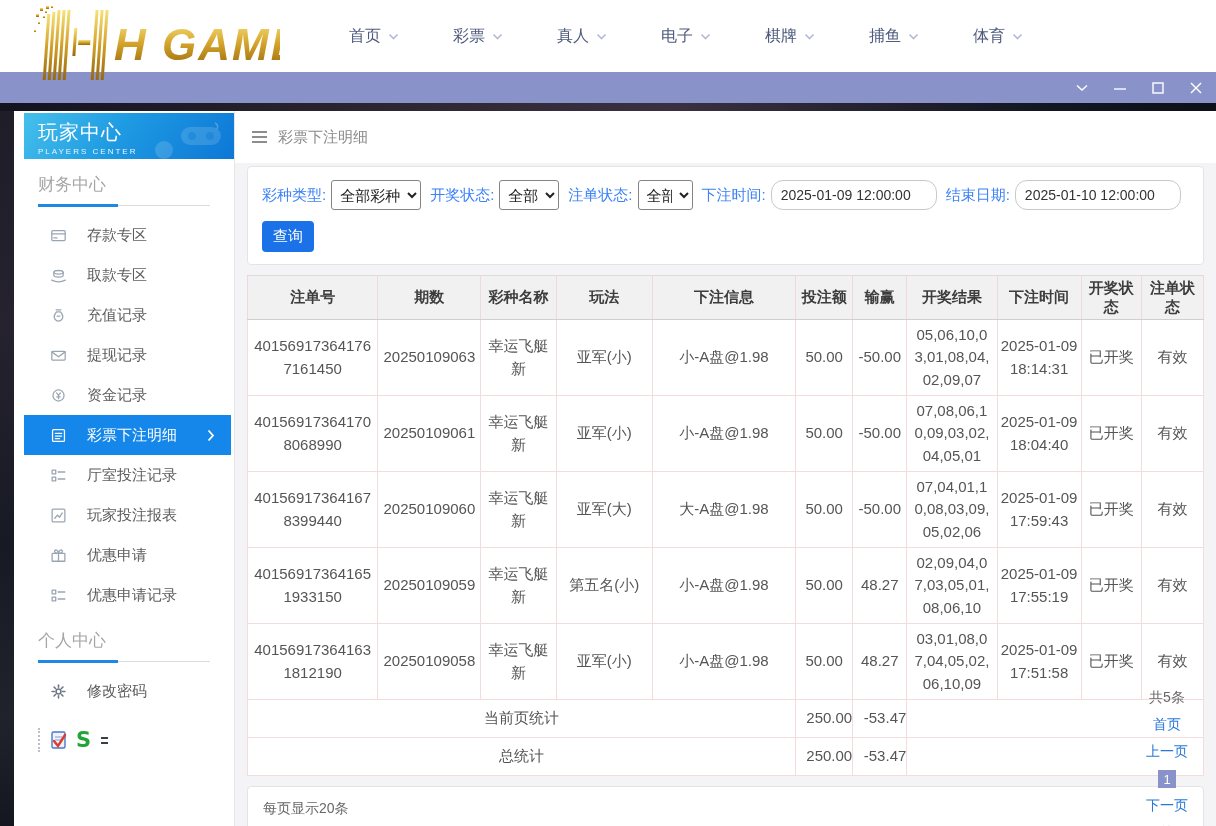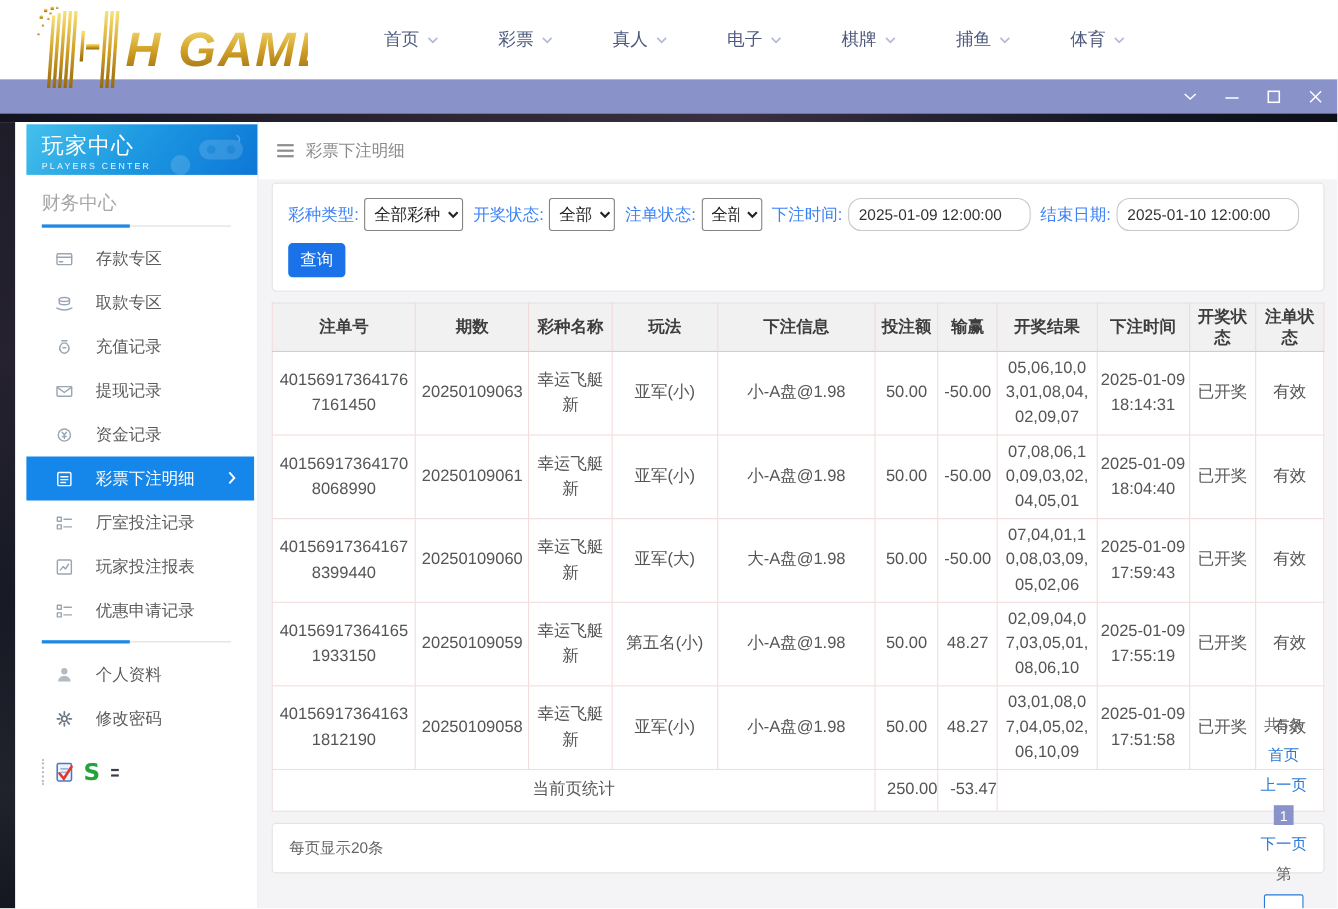--- a/index.html
+++ b/index.html
@@ -325,40 +325,42 @@
               <svg viewBox="0 0 16 16">
                 <rect x="2" y="2" width="12" height="12" rx="1"></rect>
                 <polyline points="4.5,10.6 7,7.6 9,9.6 11.6,5.6"></polyline>
               </svg>
             </span>
             <span>玩家投注报表</span>
           </div>
           <div class="side-item">
             <span class="side-icon">
               <svg viewBox="0 0 16 16">
+                <rect x="2" y="6" width="12" height="7.4" rx="0.5"></rect>
+                <line x1="8" y1="6" x2="8" y2="13.4"></line>
+                <path d="M8 6 C5 6 3.6 4.6 4.6 3.3 C5.6 2.2 7.5 3 8 6 C8.5 3 10.4 2.2 11.4 3.3 C12.4 4.6 11 6 8 6"></path>
+              </svg>
+            </span>
+            <span>优惠申请</span>
+          </div>
+          <div class="side-item">
+            <span class="side-icon">
+              <svg viewBox="0 0 16 16">
                 <rect x="2" y="3" width="3.4" height="3.4"></rect>
                 <line x1="7.6" y1="4.7" x2="14" y2="4.7"></line>
                 <rect x="2" y="9.6" width="3.4" height="3.4"></rect>
                 <line x1="7.6" y1="11.3" x2="14" y2="11.3"></line>
               </svg>
             </span>
             <span>优惠申请记录</span>
           </div>
+          <div class="section-title">个人中心</div>
           <div class="section-line">
             <span class="gray"></span>
             <span class="blue"></span>
-          </div>
-          <div class="side-item">
-            <span class="side-icon">
-              <svg viewBox="0 0 16 16" class="fillic">
-                <circle cx="8" cy="4.9" r="2.7"></circle>
-                <path d="M2.7 13.6 c0 -3.1 2.4 -4.7 5.3 -4.7 s5.3 1.6 5.3 4.7 z"></path>
-              </svg>
-            </span>
-            <span>个人资料</span>
           </div>
           <div class="side-item">
             <span class="side-icon">
               <svg viewBox="0 0 16 16" class="gearic">
                 <circle cx="8" cy="8" r="2.3"></circle>
                 <line x1="12" y1="8" x2="14" y2="8"></line>
                 <line x1="2" y1="8" x2="4" y2="8"></line>
                 <line x1="8" y1="2" x2="8" y2="4"></line>
                 <line x1="8" y1="12" x2="8" y2="14"></line>
                 <line x1="10.8" y1="10.8" x2="12.2" y2="12.2"></line>
@@ -510,20 +512,26 @@
                 <td>2025-01-09 17:51:58</td>
                 <td>已开奖</td>
                 <td>有效</td>
               </tr>
               <tr class="summary">
                 <td colspan="5">当前页统计</td>
                 <td class="num">250.00</td>
                 <td class="num">-53.47</td>
                 <td colspan="4"></td>
               </tr>
+              <tr class="summary">
+                <td colspan="5">总统计</td>
+                <td class="num">250.00</td>
+                <td class="num">-53.47</td>
+                <td colspan="4"></td>
+              </tr>
             </tbody>
         </table>
       </div>
 
       <div class="pager-panel">
         <span class="pager-left">每页显示20条</span>
         <span class="pager-right">
           <span>共5条</span>
           <a class="pg-link">首页</a>
           <a class="pg-link">上一页</a>

